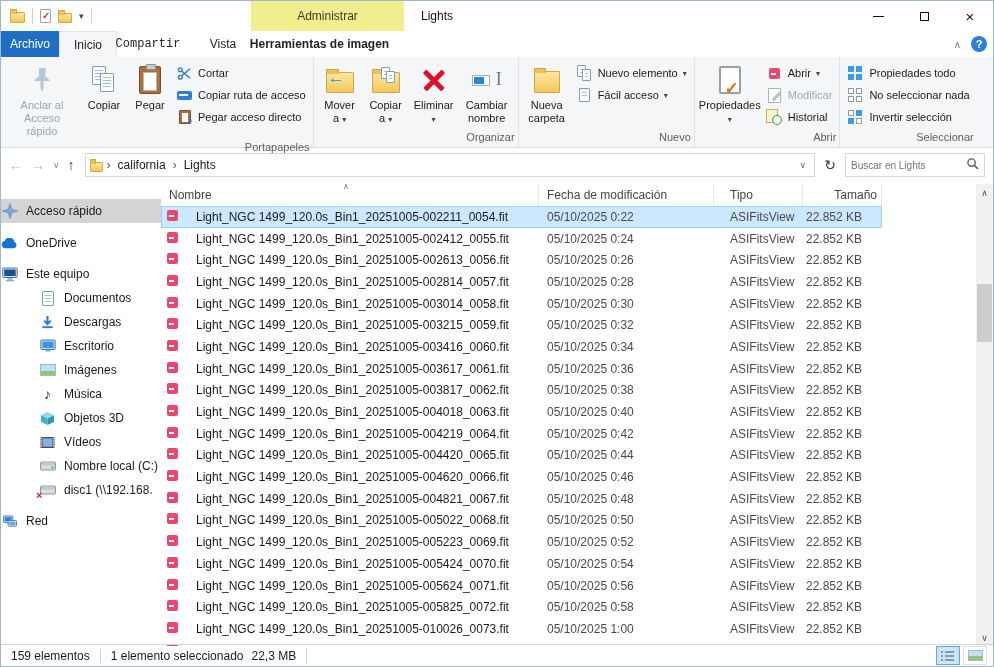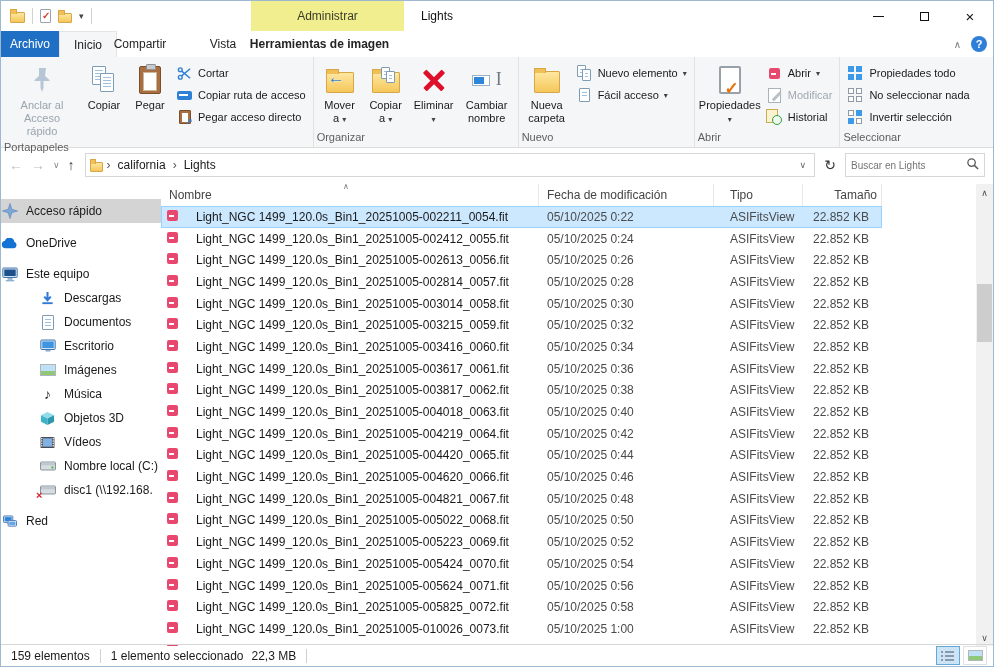--- a/index.html
+++ b/index.html
@@ -17,32 +17,32 @@
   .wc-btn { width:46px; height:30px; display:flex; align-items:center; justify-content:center; color:#111; }
   .wc-min-bar { width:11px; height:1px; background:#111; display:inline-block; }
   .wc-max-box { width:9px; height:9px; border:1px solid #111; display:inline-block; }
   .wc-close-glyph { font-size:15px; line-height:1; }
 
   
   .tabrow { position:absolute; top:30px; left:0; right:0; height:26px; background:#fff; }
   .tab { position:absolute; top:0; height:26px; display:flex; align-items:center; justify-content:center; color:#242424; cursor:default; }
   .tab-file { left:0; width:58px; background:#1f6fc5; color:#fff; }
   .tab-active { left:58px; width:58px; background:#f5f6f7; border:1px solid #e4e4e5; border-bottom:none; }
-  .tab-share { left:100px; width:78px; }
+  .tab-share { left:108px; width:78px;font-family:Liberation Mono, monospace; }
   .tab-view { left:194px; width:56px; }
   .tab-ctx { left:242px; width:153px;font-weight:bold; }
   .tabrow-right { position:absolute; right:6px; top:0; height:26px; display:flex; align-items:center; gap:10px; }
   .ribbon-collapse { color:#777; font-size:10px; }
   .help-circle { width:16px; height:16px; border-radius:50%; background:#2f7fd8; color:#fff; font-size:11px; font-weight:bold; display:flex; align-items:center; justify-content:center; }
 
   
   .ribbon { position:absolute; top:56px; left:0; right:0; height:91px; background:#f5f6f7; border-bottom:1px solid #dcdcdd; display:flex; font-size:11px; }
   .rgroup { display:flex; flex-direction:column; border-right:1px solid #e2e2e3; padding:2px 3px 0; }
   .rgroup-body { flex:1; display:flex; align-items:stretch; }
-  .rgroup-label { height:17px; text-align:left; color:#5d5d5d; line-height:15px; }
+  .rgroup-label { height:17px; text-align:right; color:#5d5d5d; line-height:15px; }
   .rb-big { display:flex; flex-direction:column; align-items:center; justify-content:flex-start; padding:4px 5px 2px; text-align:center; line-height:13px; color:#1a1a1a; }
   .rb-big .ic { height:34px; display:flex; align-items:center; justify-content:center; margin-bottom:2px; position:relative; }
   .rb-big.disabled { color:#9aa5ae; }
   .caret { font-size:8px; color:#444; }
   .caret-block { display:block; font-size:8px; color:#444; margin-top:1px; }
   .rb-smallstack { display:flex; flex-direction:column; justify-content:flex-start; padding:3px 4px 0; }
   .rb-small { display:flex; align-items:center; gap:5px; height:22px; color:#1a1a1a; white-space:nowrap; }
   .rb-small.disabled { color:#a0a8b0; }
   .rb-small .ic16 { width:17px; height:17px; display:flex; align-items:center; justify-content:center; position:relative; }
 
@@ -125,21 +125,21 @@
   .hc-date { width:175px; }
   .hc-type { width:89px; padding-left:16px; }
   .hc-size { width:79px; justify-content:flex-end; padding-right:4px; }
   .sort-caret { position:absolute; left:182px; top:-2px; font-size:8px; color:#777; }
   .rows { position:absolute; top:22px; left:0; right:0; bottom:0; overflow:hidden; }
   .row { width:721px; height:21.7px; display:flex; align-items:center; }
   .row.selected { background:#cce8ff; box-shadow:inset 0 0 0 1px #99d1ff; }
   .c-name { width:378px; display:flex; align-items:flex-start; gap:18px; padding-left:6px; overflow:hidden; white-space:nowrap; }
   .c-date { width:175px; padding-left:8px; color:#4a4a4a; }
   .c-type { width:89px; padding-left:16px; color:#4a4a4a; }
-  .c-size { width:79px; text-align:right; padding-right:13px; color:#4a4a4a; }
+  .c-size { width:79px; text-align:right; padding-right:20px; color:#4a4a4a; }
 
   .vscroll { width:17px; flex:none; background:#f1f1f1; position:relative; }
   .vs-up, .vs-down { position:absolute; left:0; width:17px; height:17px; display:flex; align-items:center; justify-content:center; color:#505050; font-size:9px; }
   .vs-up { top:0; } .vs-down { bottom:0; }
   .vs-thumb { position:absolute; left:1px; width:15px; top:100px; height:58px; background:#cdcdcd; }
 
   
   .statusbar { position:absolute; bottom:0; left:0; right:0; height:22px; border-top:1px solid #d6d6d6; display:flex; align-items:center; padding:0 2px 0 10px; }
   .sb-sep { width:1px; height:14px; background:#d0d0d0; margin:0 10px; }
   .sb-right { margin-left:auto; display:flex; align-items:center; gap:3px; padding-right:4px; }
@@ -446,32 +446,32 @@
               <rect x="0.8" y="1" width="14.4" height="9.5" rx="0.8" fill="#cfe3f5" stroke="#4878b0"></rect>
               <rect x="2.3" y="2.5" width="11.4" height="6.5" fill="#1d4f8b"></rect>
               <rect x="5.5" y="11" width="5" height="1.8" fill="#8fb0cf"></rect>
               <rect x="3.8" y="13" width="8.4" height="1.4" fill="#8fb0cf"></rect>
             </svg>
         </span>
         <span>Este equipo</span>
       </div>
       <div class="side-item lvl1">
         <span class="sicon">
+            <span class="i-doc lines" style="width:12px;height:15px;"></span>
+          </span>
+        <span>Documentos</span>
+      </div>
+      <div class="side-item lvl1">
+        <span class="sicon">
           <svg width="15" height="15" viewBox="0 0 16 16">
               <path d="M8 1 v8 M4.5 6 L8 9.8 L11.5 6" stroke="#2f7ad6" stroke-width="2.2" fill="none"></path>
               <path d="M2.5 13 h11" stroke="#2f7ad6" stroke-width="2"></path>
             </svg>
         </span>
         <span>Descargas</span>
-      </div>
-      <div class="side-item lvl1">
-        <span class="sicon">
-            <span class="i-doc lines" style="width:12px;height:15px;"></span>
-          </span>
-        <span>Documentos</span>
       </div>
       <div class="side-item lvl1">
         <span class="sicon">
           <svg width="16" height="14" viewBox="0 0 16 14">
               <rect x="0.8" y="1" width="14.4" height="9.5" rx="0.8" fill="#cfe3f5" stroke="#4878b0"></rect>
               <rect x="2.3" y="2.5" width="11.4" height="6.5" fill="#3f96e0"></rect>
               <rect x="5.5" y="11" width="5" height="1.6" fill="#8fb0cf"></rect>
             </svg>
         </span>
         <span>Escritorio</span>

